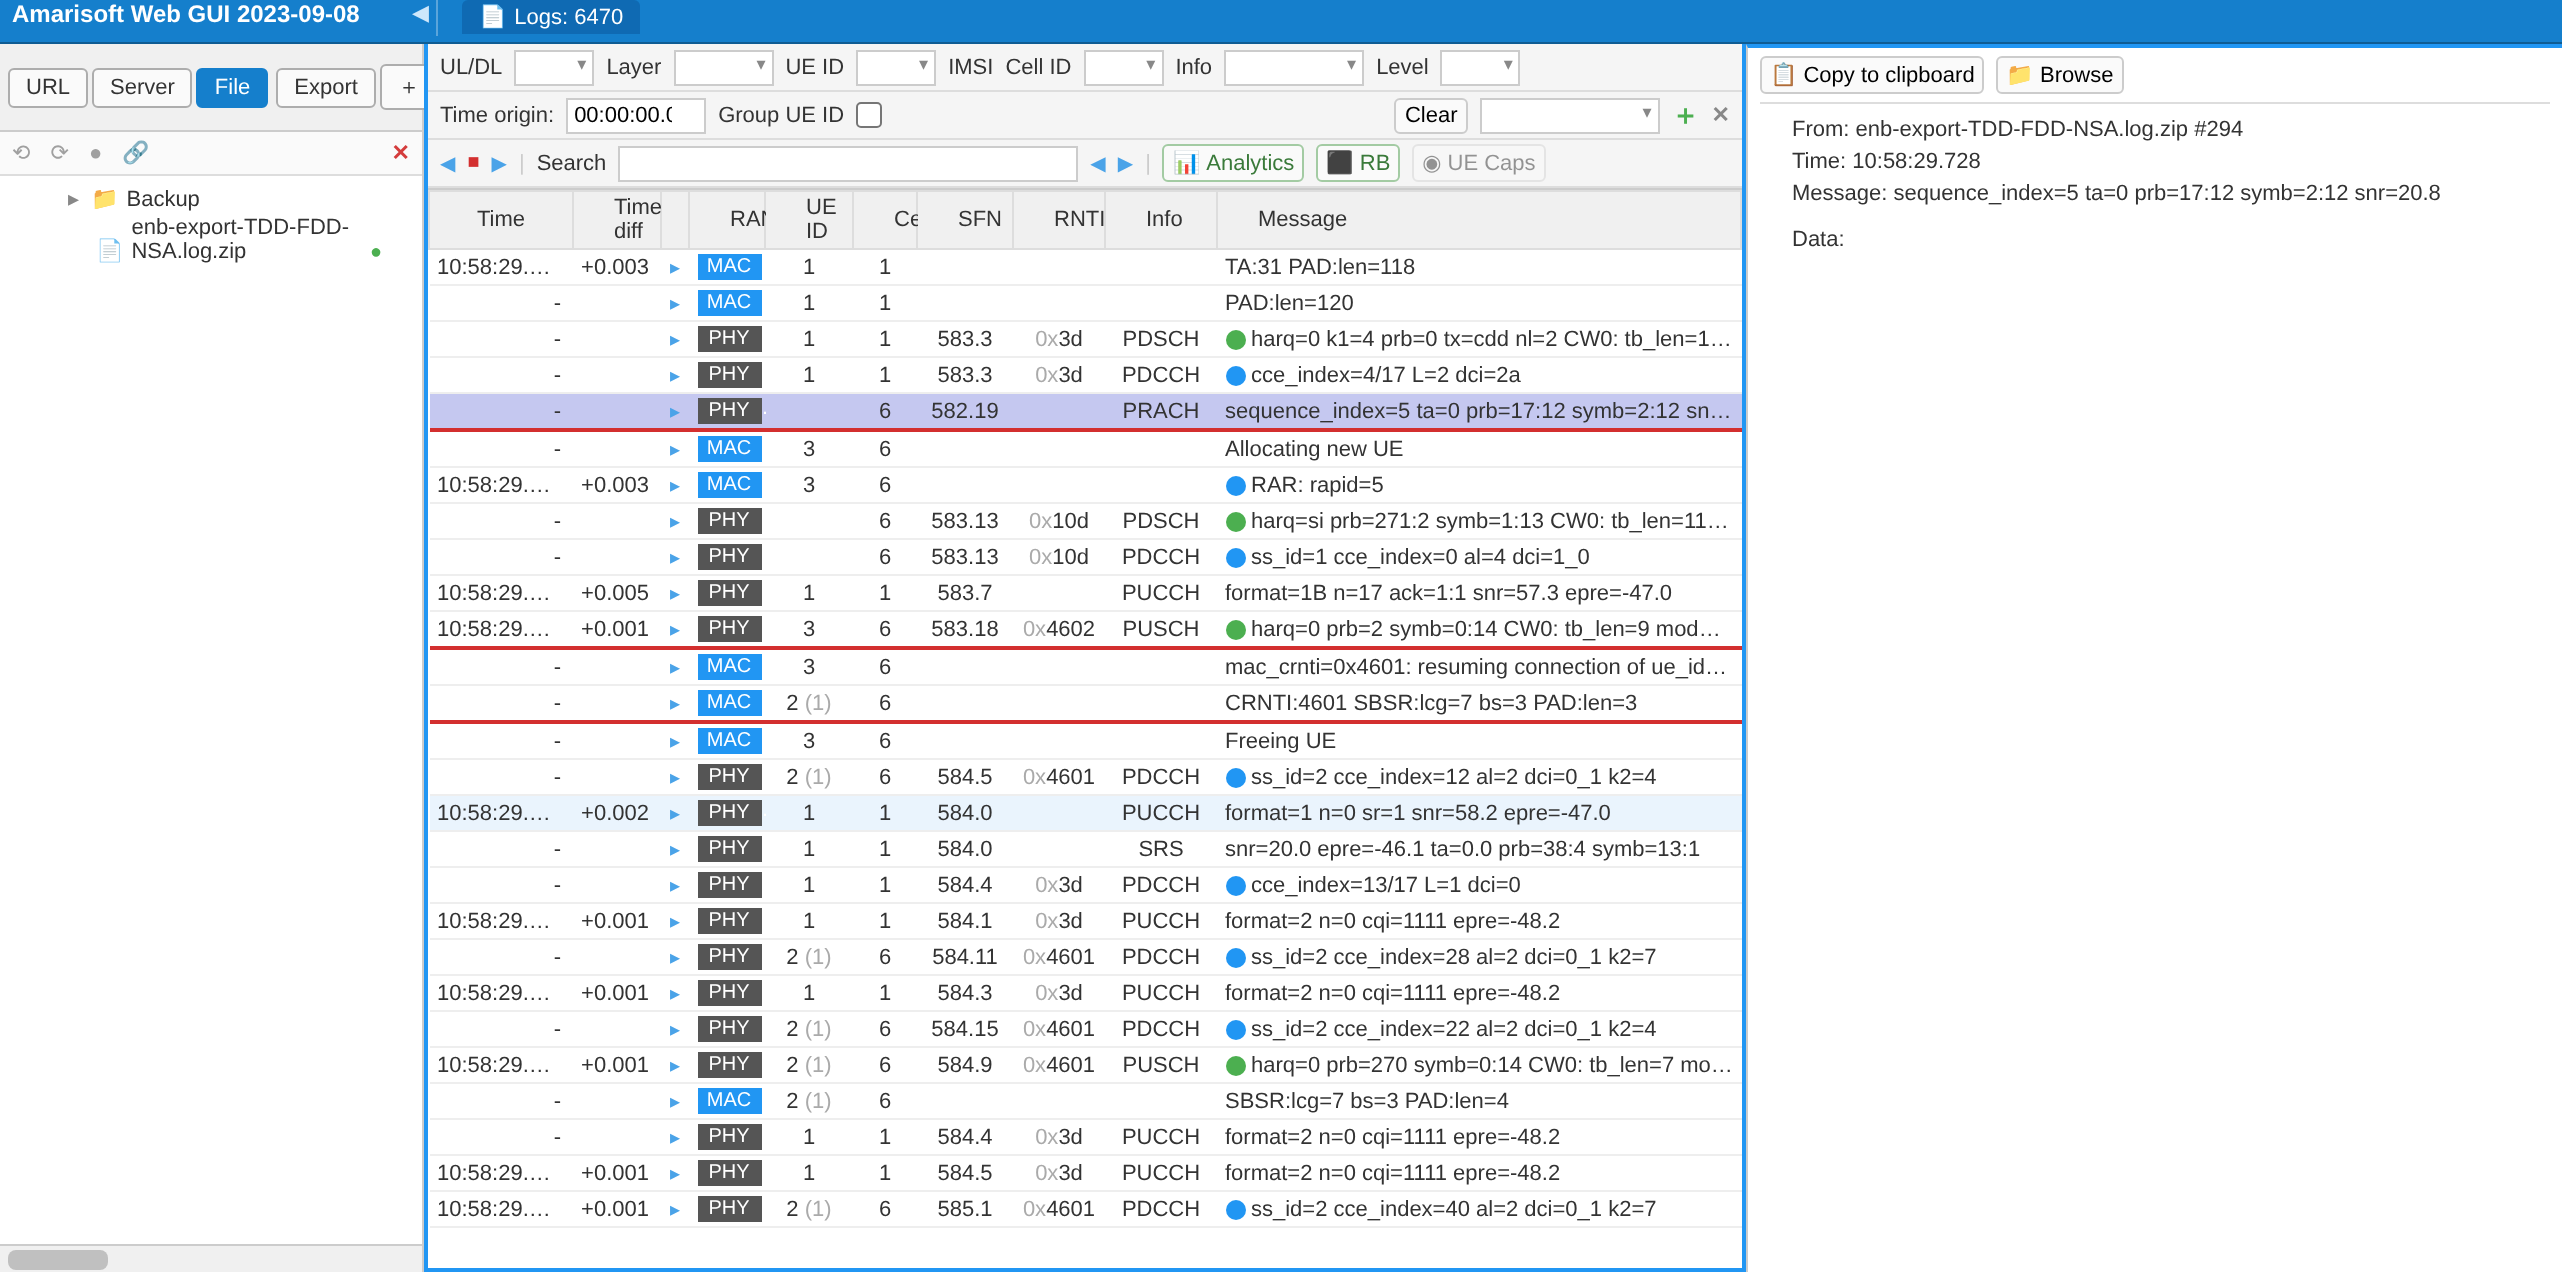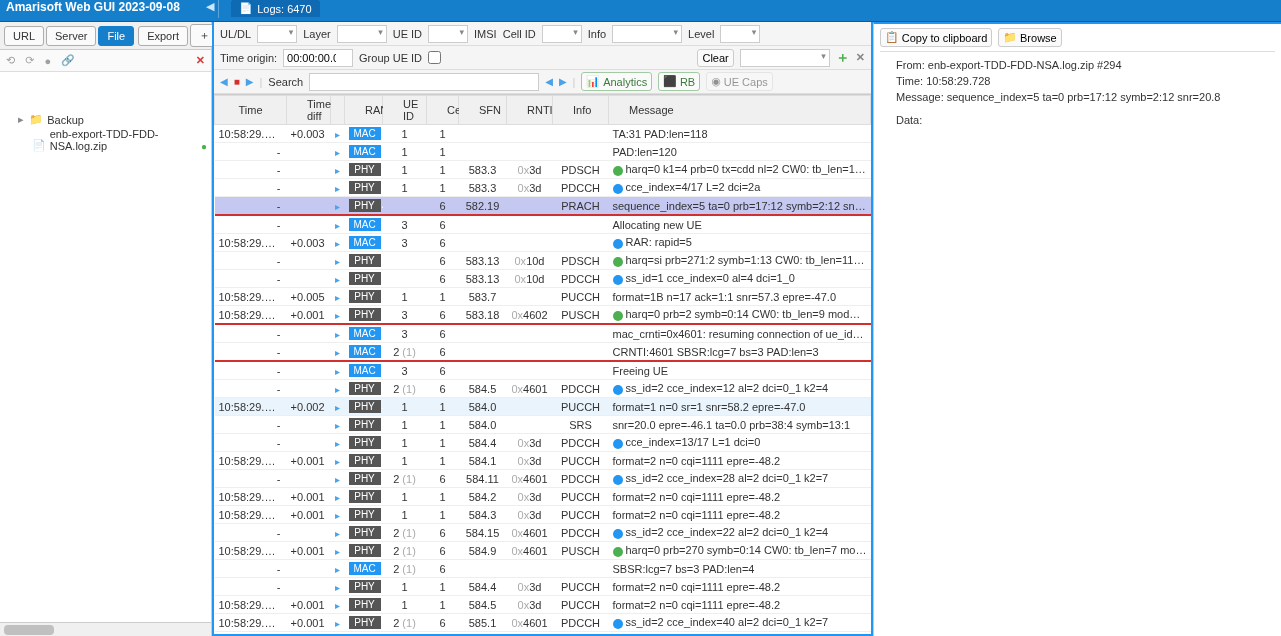--- a/index.html
+++ b/index.html
@@ -18,38 +18,38 @@
   .header-bar .sep { width: 1px; height: 18px; background: rgba(255,255,255,0.3); margin: 0 4px; }
 
   
   .main { display: flex; height: 614px; }
   .left-panel { width: 212px; border-right: 1px solid #ccc; display:flex; flex-direction:column; }
   .center-panel { flex: 1; border: 2px solid #2196f3; border-top:none; display:flex; flex-direction:column; overflow:hidden; }
   .right-panel { width: 408px; border-left: 1px solid #ccc; border-top: 2px solid #2196f3; padding: 4px 6px; }
 
   
   .lp-toolbar {
-    height: 28px; background: #f0f0f0; border-bottom: 1px solid #ccc;
+    height: 44px; background: #f0f0f0; border-bottom: 1px solid #ccc;
     display: flex; align-items: center; padding: 0 4px; gap: 2px;
   }
   .lp-toolbar .btn {
     padding: 3px 8px; border: 1px solid #adadad; background: #fafafa;
     border-radius: 3px; color: #333; font-size: 11px; cursor:pointer;
   }
   .lp-toolbar .btn.active { background: #157fcc; color: #fff; border-color:#157fcc; }
   .lp-toolbar .spacer { flex: 1; }
 
   .lp-mini-toolbar {
     height: 22px; background: #fafafa; border-bottom: 1px solid #ddd;
     display: flex; align-items: center; padding: 0 6px; gap: 10px;
   }
   .lp-mini-toolbar .ico { color: #a0a0a0; font-size: 11px; }
   .lp-mini-toolbar .ico-red { color: #d43c3c; font-weight: bold; margin-left:auto;}
 
-  .tree { padding: 4px 2px; flex:1; overflow:auto;margin-top:36px; }
+  .tree { padding: 4px 18px; flex:1; overflow:auto; }
   .tree-node { display:flex; align-items:center; gap:4px; padding:1px 2px; color:#333; }
   .tree-node .folder-ico::before { content:"📁"; font-size:11px; }
   .tree-node .file-ico::before { content:"📄"; font-size:11px; color:#5b9bd5; }
   .tree-indent1 { margin-left: 14px; }
   .tree-indent2 { margin-left: 28px; align-items: flex-end; }
   .green-check::after { content:"●"; color:#4caf50; margin-left:4px; font-size:10px; }
   .tri::before { content:"▸"; color:#888; margin-right:2px;}
 
   .lp-scroll { height:14px; background:#f0f0f0; border-top:1px solid #ccc; display:flex; align-items:center;}
   .lp-scroll .thumb { background:#c0c0c0; height:10px; width:50px; border-radius:4px; margin-left:4px;}
@@ -464,32 +464,20 @@
               <td><span class="arrow-blue">▸</span></td>
               <td><span class="pill pill-phy">PHY</span></td>
               <td>2 <span class="dim">(1)</span></td>
               <td>6</td>
               <td>584.11</td>
               <td><span class="dim">0x</span>4601</td>
               <td>PDCCH</td>
               <td class="msg"><span class="dot dot-blue"></span>ss_id=2 cce_index=28 al=2 dci=0_1 k2=7</td>
             </tr>
             <tr>
-              <td class="time">10:58:29.741</td>
-              <td class="diff">+0.001</td>
-              <td><span class="arrow-blue">▸</span></td>
-              <td><span class="pill pill-phy">PHY</span></td>
-              <td>1</td>
-              <td>1</td>
-              <td>584.2</td>
-              <td><span class="dim">0x</span>3d</td>
-              <td>PUCCH</td>
-              <td class="msg">format=2 n=0 cqi=1111 epre=-48.2</td>
-            </tr>
-            <tr>
               <td class="time">10:58:29.742</td>
               <td class="diff">+0.001</td>
               <td><span class="arrow-blue">▸</span></td>
               <td><span class="pill pill-phy">PHY</span></td>
               <td>1</td>
               <td>1</td>
               <td>584.3</td>
               <td><span class="dim">0x</span>3d</td>
               <td>PUCCH</td>
               <td class="msg">format=2 n=0 cqi=1111 epre=-48.2</td>

